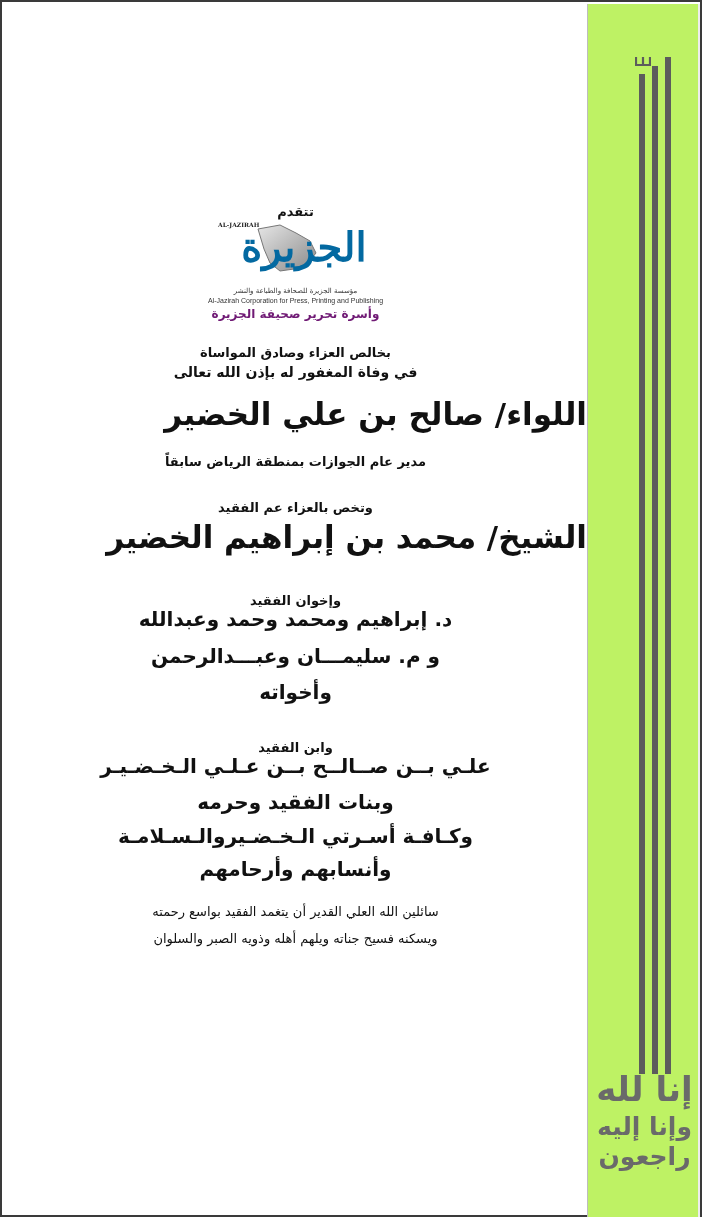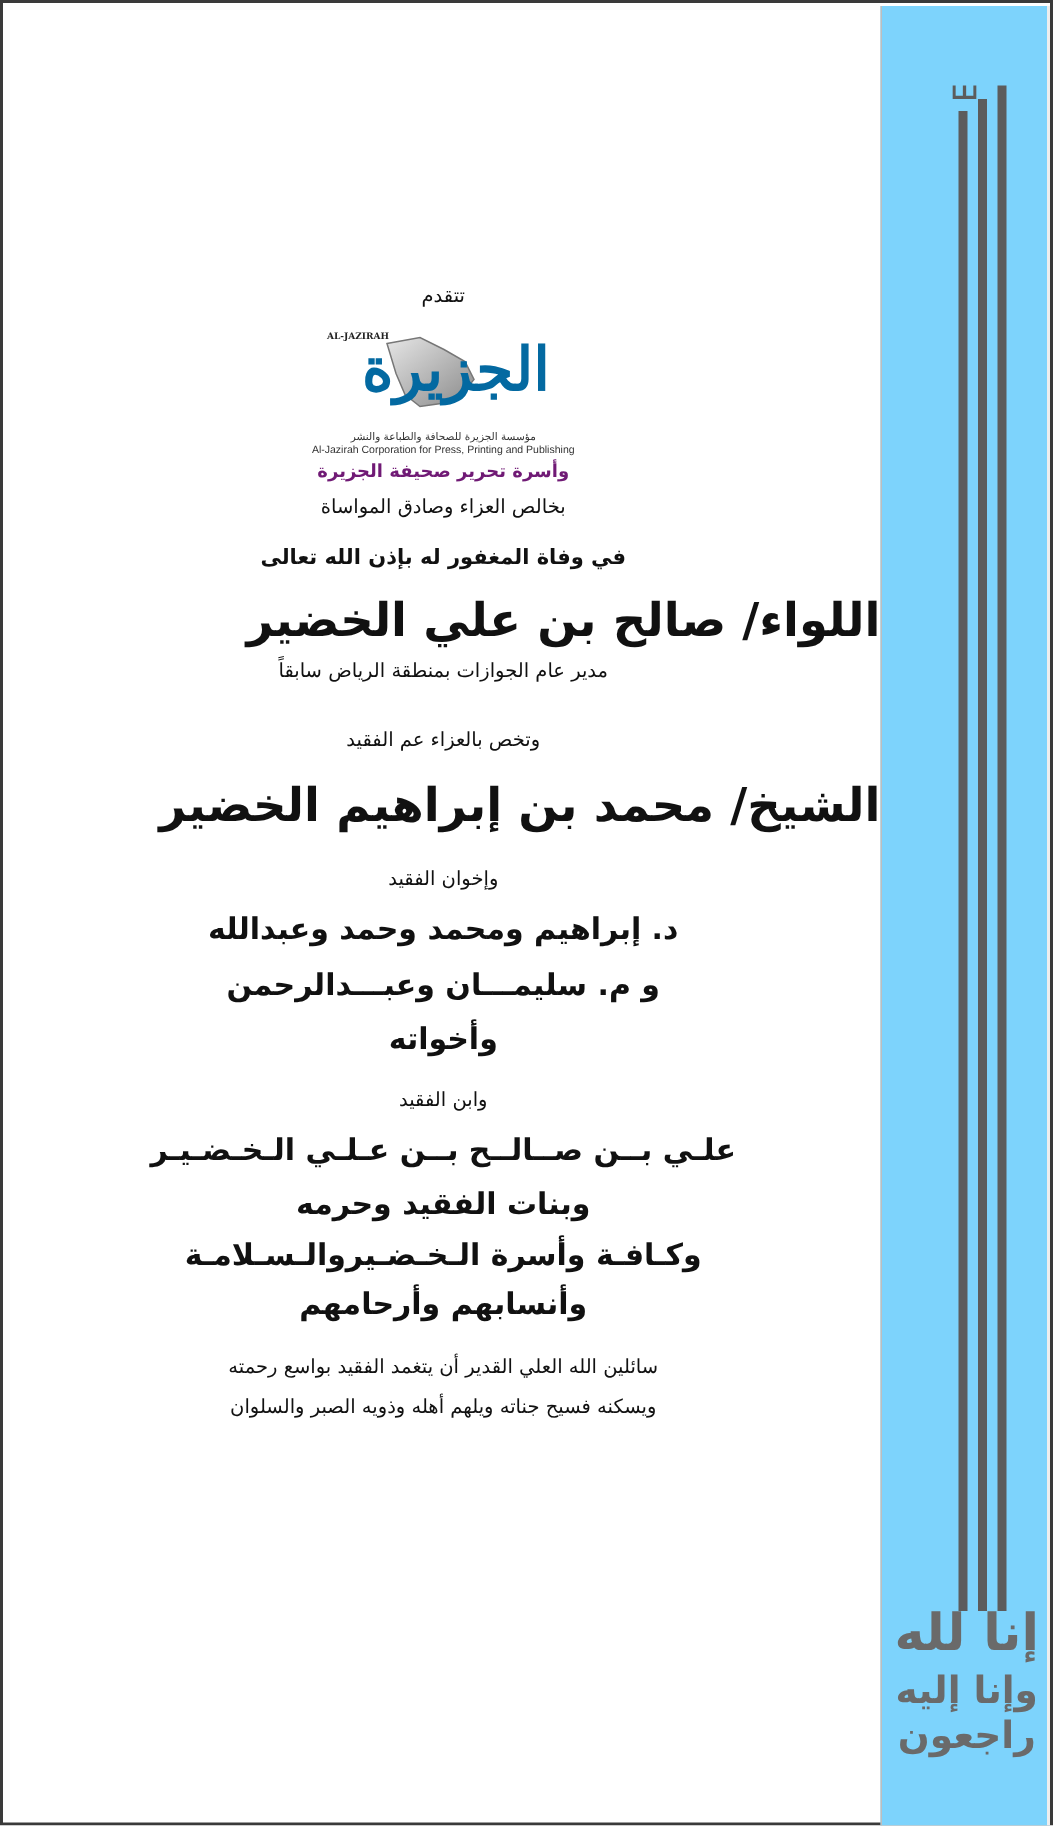--- a/index.html
+++ b/index.html
@@ -7,39 +7,39 @@
     .frame {
       position: absolute; left: 0; top: 0; width: 702px; height: 1217px;
       box-sizing: border-box; border: 2px solid #3a3a3a; background: #fff;
     }
     .content {
       position: absolute; left: 2px; top: 2px; width: 583px; height: 1213px;
       direction: rtl; text-align: center;
       font-family: "DejaVu Sans", sans-serif; color: #111;
     }
     .line { position: absolute; left: 0; width: 583px; text-align: center; white-space: nowrap; }
-    .small { font-size: 13px; font-weight: normal; }
+    .small { font-size: 13px; font-weight: bold; margin-top: 14px; }
     .mid { font-size: 14px; font-weight: bold; }
     .big { font-size: 31px; font-weight: bold; letter-spacing: 0px; text-align: right; }
     .names { font-size: 20px; font-weight: bold; }
     .prayer { font-size: 13px; }
 
     
     .logo { position: absolute; left: 208px; top: 205px; width: 184px; height: 80px; }
     .logo .en-tag { position: absolute; left: 6px; top: 12px; font-family: "DejaVu Serif", serif; font-size: 6px; font-weight: bold; color: #222; }
     .logo .map { position: absolute; left: 38px; top: 10px; width: 70px; height: 55px; }
     .logo .ar { position: absolute; left: 0; top: 8px; width: 184px; text-align: center; font-family: "DejaVu Serif", serif; font-weight: bold; font-size: 40px; color: #0369a1; direction: rtl; line-height: 60px; }
     .corp-ar { position: absolute; left: 0; width: 583px; top: 283px; font-size: 7px; text-align: center; color: #333; }
     .corp-en { position: absolute; left: 0; width: 583px; top: 293px; font-size: 7px; text-align: center; color: #333; direction: ltr; font-family: "Liberation Sans", sans-serif; }
     .family { position: absolute; left: 0; width: 583px; top: 303px; font-size: 12px; font-weight: bold; text-align: center; color: #701a75; }
 
     
     .side {
       position: absolute; left: 585px; top: 2px; width: 113px; height: 1213px;
-      background: #7dd3fc; border-left: 1px solid #bdbdbd; border-right: 2px solid #ededed;
+      background: #bef264; border-left: 1px solid #bdbdbd; border-right: 2px solid #ededed;
       box-sizing: border-box;
     }
     .bar { position: absolute; width: 6px; background: #5c5c5c; }
     .hamza { position: absolute; left: 47px; top: 52px; width: 16px; height: 10px; }
     .side-text { position: absolute; left: 0; width: 113px; text-align: center; direction: rtl; color: #6a6a6a; font-family: "DejaVu Sans", sans-serif; font-weight: bold; }
   </style>
 </head>
 <body>
 
 <div class="frame">
@@ -71,21 +71,21 @@
     <div class="line big" style="top:515px;">الشيخ/ محمد بن إبراهيم الخضير</div>
     <div class="line small" style="top:575px;">وإخوان الفقيد</div>
 
     <div class="line names" style="top:603px;">د. إبراهيم ومحمد وحمد وعبدالله</div>
     <div class="line names" style="top:640px;">و م. سليمـــان وعبـــدالرحمن</div>
     <div class="line names" style="top:676px;">وأخواته</div>
 
     <div class="line small" style="top:722px;">وابن الفقيد</div>
     <div class="line names" style="top:750px;">علـي بــن صــالــح بــن عـلـي الـخـضـيـر</div>
     <div class="line names" style="top:786px;">وبنات الفقيد وحرمه</div>
-    <div class="line names" style="top:820px;">وكـافـة وأسرة الـخـضـيروالـسـلامـة</div>
+    <div class="line names" style="top:820px;">وكـافـة أسـرتي الـخـضـيروالـسـلامـة</div>
     <div class="line names" style="top:853px;">وأنسابهم وأرحامهم</div>
 
     <div class="line prayer" style="top:900px;">سائلين الله العلي القدير أن يتغمد الفقيد بواسع رحمته</div>
     <div class="line prayer" style="top:927px;">ويسكنه فسيح جناته ويلهم أهله وذويه الصبر والسلوان</div>
   </div>
 
   <div class="side">
     <svg class="hamza" viewBox="0 0 16 10">
       <path d="M1 1 V9 H15 V1 M8 1 V9" fill="none" stroke="#5c5c5c" stroke-width="2.2"></path>
     </svg>

